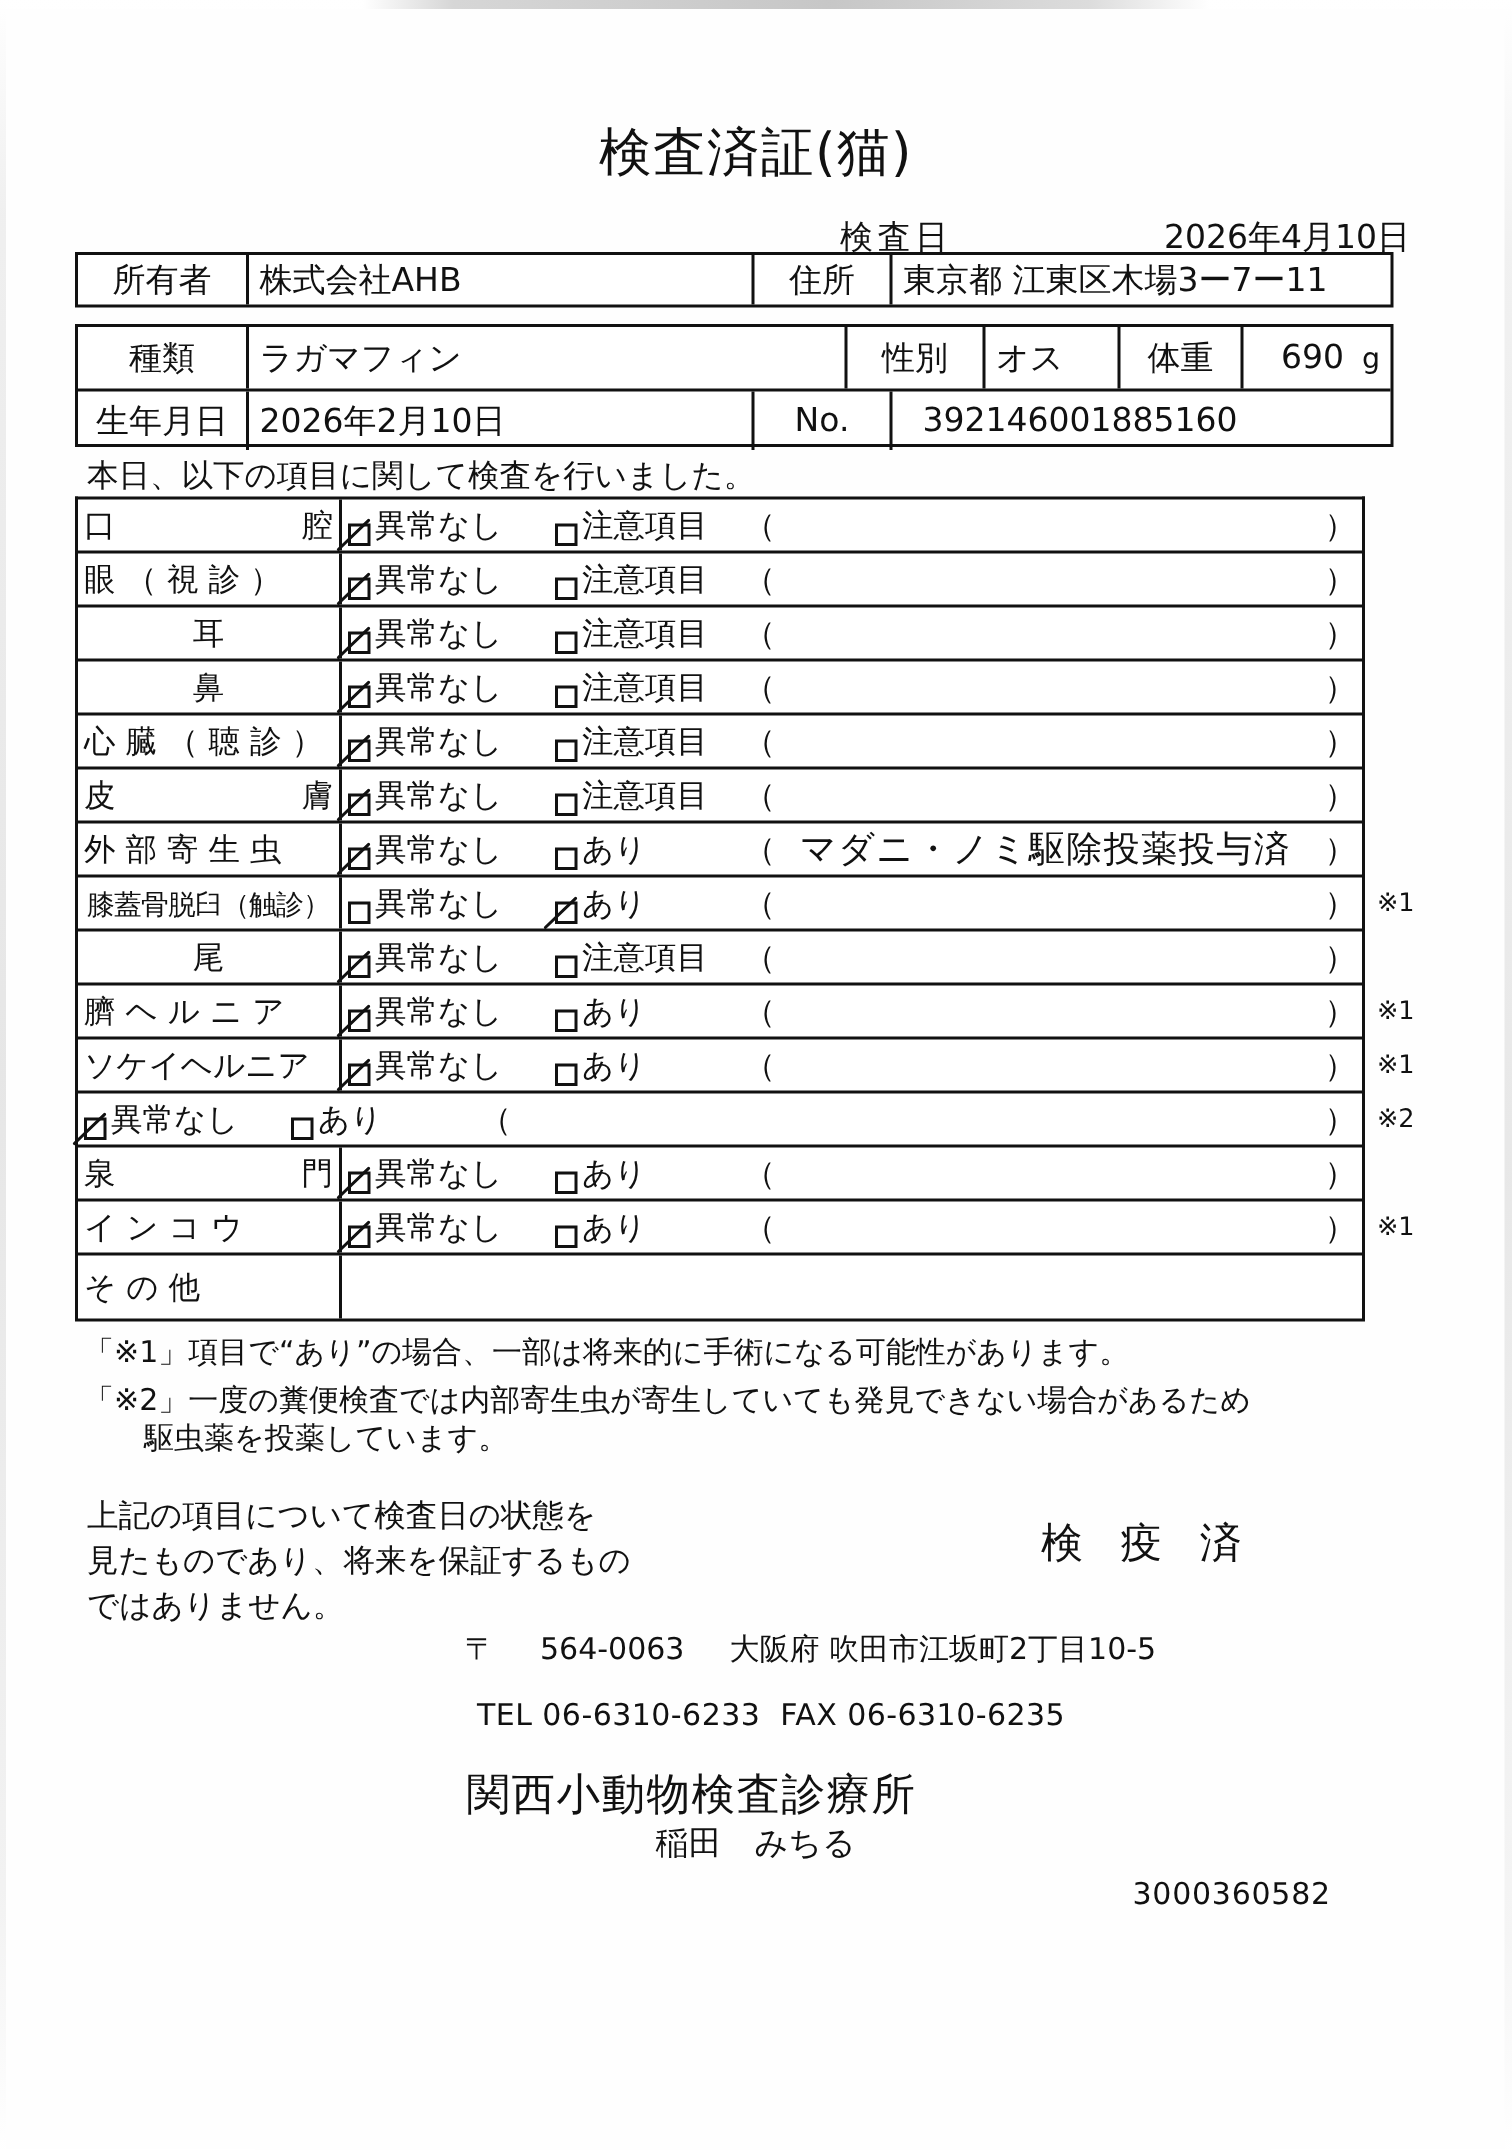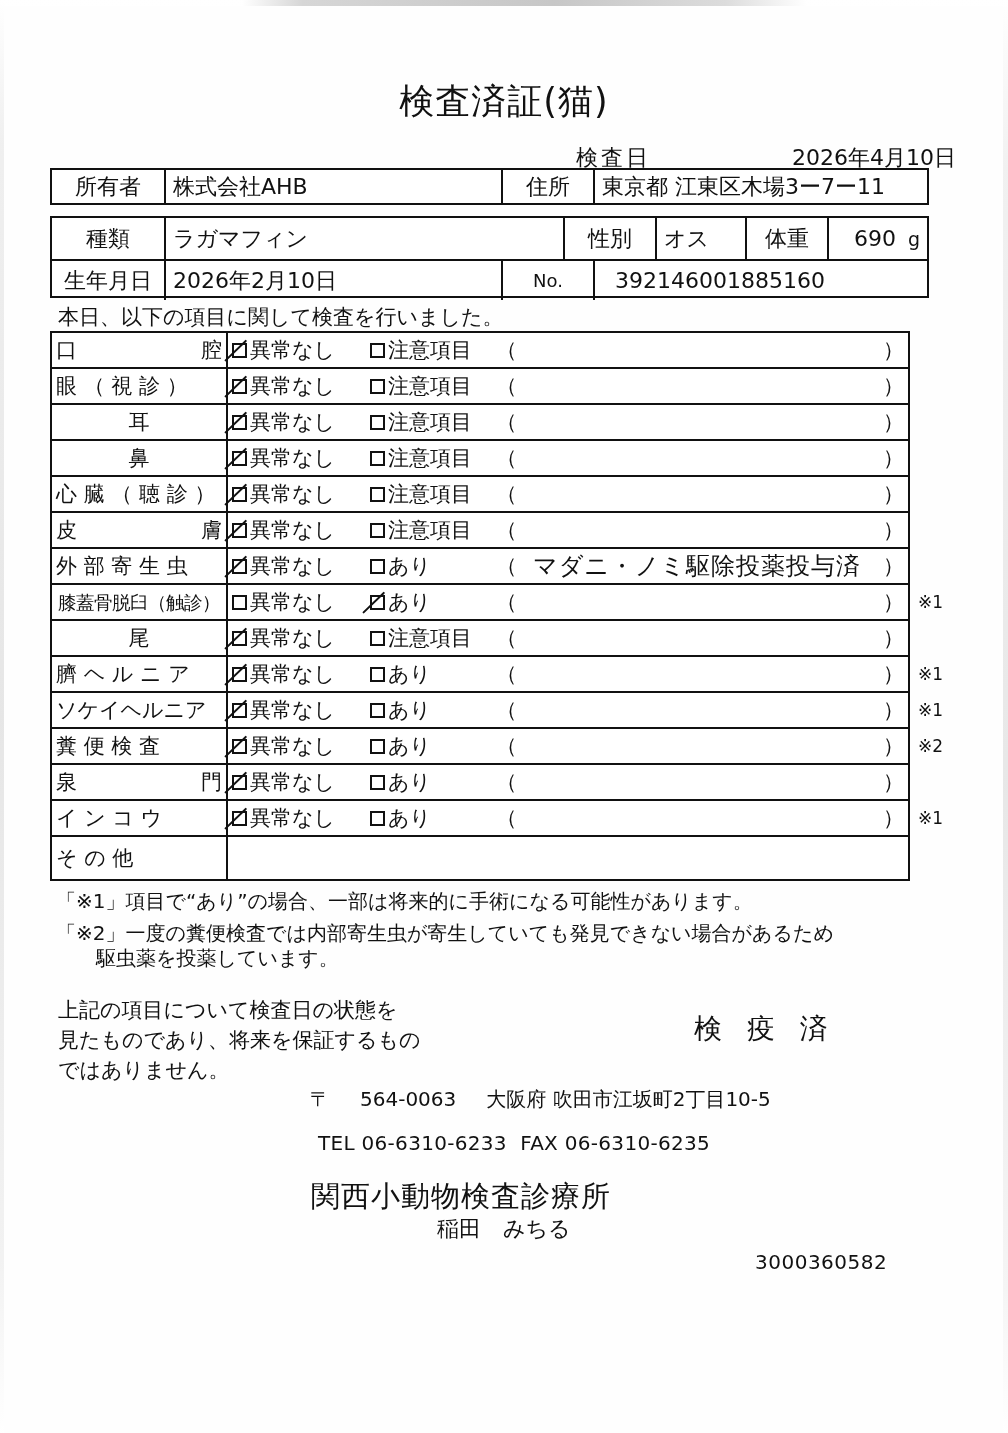--- a/index.html
+++ b/index.html
@@ -35,21 +35,21 @@
   .title{
     position:absolute;left:0;right:0;top:78px;
     text-align:center;
     font-size:35px;
     letter-spacing:1px;
     font-weight:400;
   }
 
   
   .insp-date{
-    position:absolute;left:576px;top:143px;width:380px;
+    position:absolute;left:560px;top:143px;width:380px;
     display:flex;justify-content:space-between;align-items:flex-end;
     font-size:22px;
   }
   .insp-date .lbl{letter-spacing:3px;}
   .insp-date .val{font-size:22px;}
 
   
   .tbl{
     position:absolute;
     border:2.5px solid #111;
@@ -106,21 +106,21 @@
   }
   .ck-label.spread{justify-content:space-between;letter-spacing:0;}
   .ck-label.center{justify-content:center;}
   .ck-label.tight{justify-content:center;font-size:18.5px;letter-spacing:-0.5px;}
   .ck-body{
     flex:1;display:flex;align-items:center;
     position:relative;
     font-size:21px;
   }
   .opt{
-    display:flex;align-items:center;
+    display:flex;align-items:flex-end;
     position:relative;
     white-space:nowrap;
   }
   .opt.o1{position:absolute;left:4px;}
   .opt.o2{position:absolute;left:142px;}
   .box{
     display:inline-block;
     width:15px;height:15px;
     border:2px solid #111;
     box-sizing:border-box;
@@ -236,21 +236,21 @@
       <div class="cell bl" style="width:90px;height:100%;">オス</div>
       <div class="cell ctr bl" style="width:82px;height:100%;">体重</div>
       <div class="cell rt bl" style="flex:1;height:100%;">
         <span>690</span>
         <span style="margin-left:12px;font-size:19px;">g</span>
       </div>
     </div>
     <div class="row bt" style="height:41px;">
       <div class="cell ctr" style="width:112px;height:100%;">生年月日</div>
       <div class="cell bl" style="width:337px;height:100%;">2026年2月10日</div>
-      <div class="cell ctr bl" style="width:92px;height:100%;font-size:18px;">No.</div>
+      <div class="cell ctr bl" style="width:92px;height:100%;font-size:22px;">No.</div>
       <div class="cell bl" style="flex:1;height:100%;padding-left:20px;">392146001885160</div>
     </div>
   </div>
 
   <div class="lead">本日、以下の項目に関して検査を行いました。</div>
 
   <div id="checklist">
       <div class="ck-row">
         <div class="ck-label spread">
           <span>口</span>
@@ -470,23 +470,20 @@
           </div>
           <div class="paren">
             <span>（</span>
             <span class="note"></span>
             <span>）</span>
           </div>
         </div>
         <div class="ck-mark">※1</div>
       </div>
       <div class="ck-row">
-        <div class="ck-label spread">
-          <span>糞 便 検 査</span>
-        </div>
         <div class="ck-body">
           <div class="opt o1">
             <span class="box checked"></span>
             <span>異常なし</span>
           </div>
           <div class="opt o2">
             <span class="box"></span>
             <span>あり</span>
           </div>
           <div class="paren">

